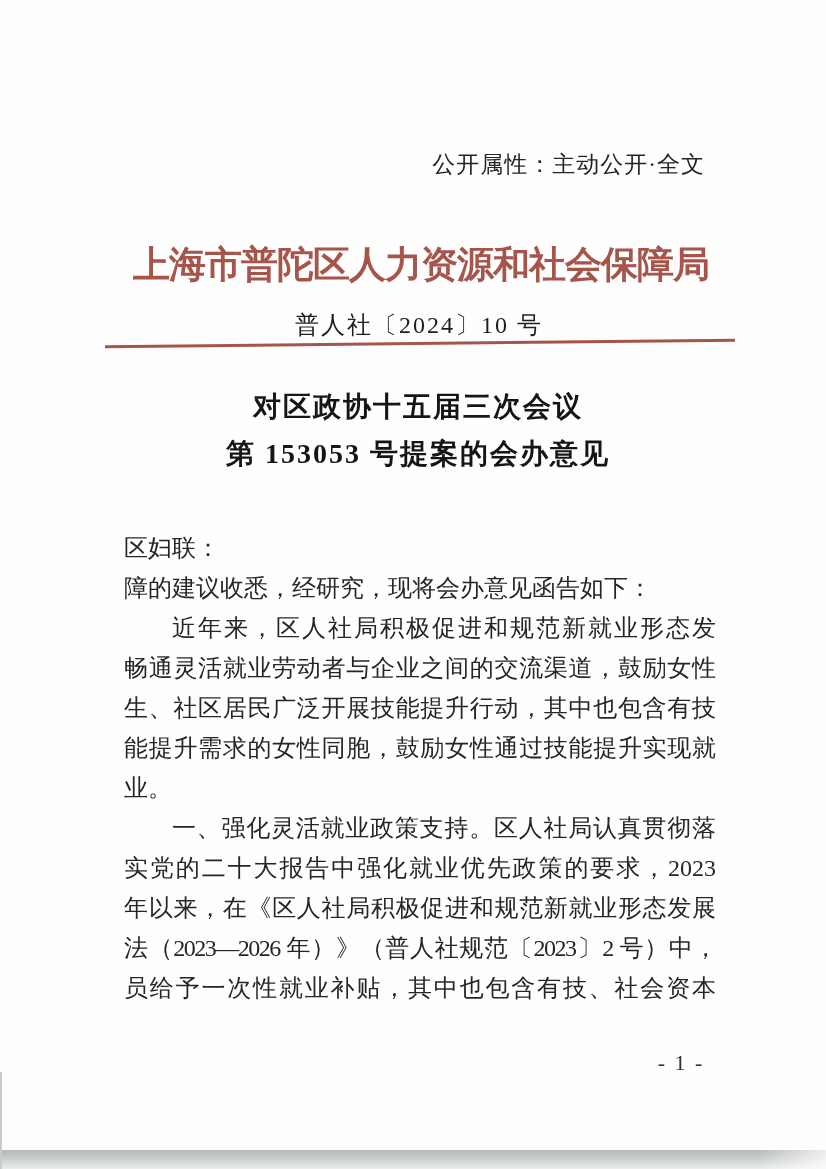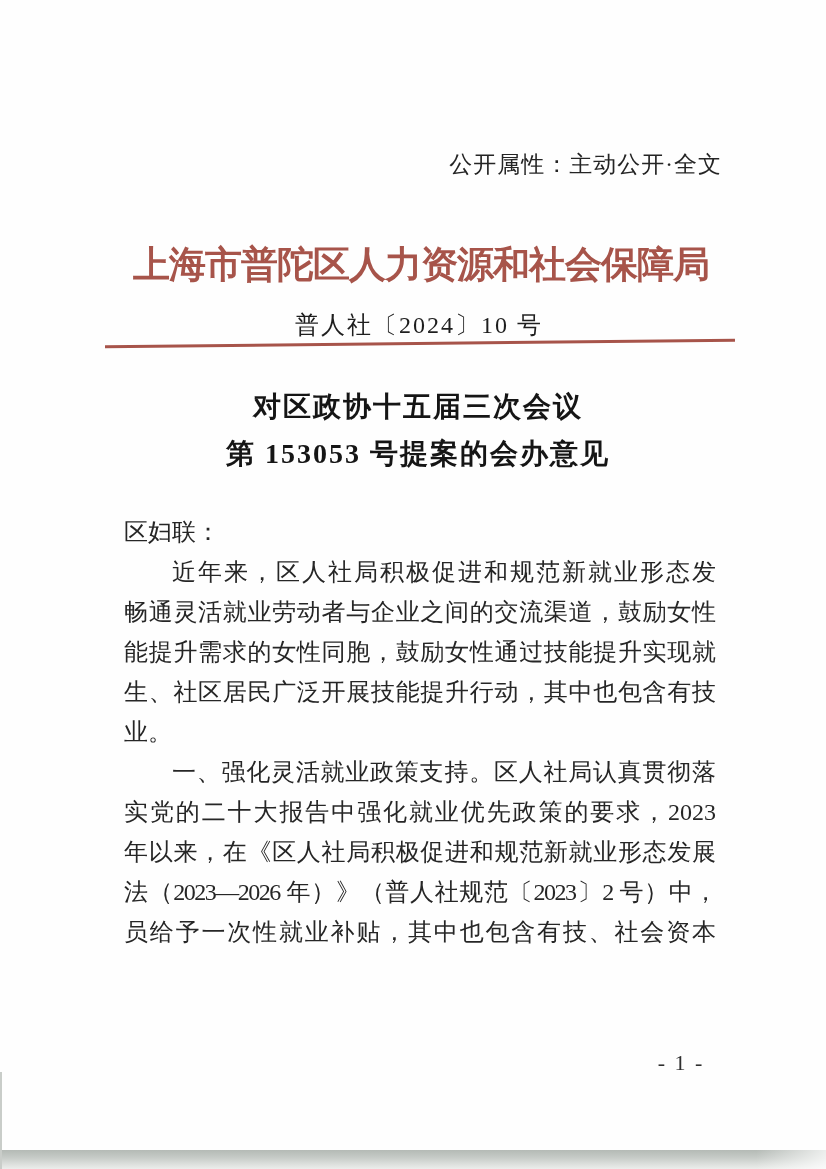--- a/index.html
+++ b/index.html
@@ -7,21 +7,21 @@
     position: relative;
     width: 826px;
     height: 1169px;
     background: #fefefe;
     overflow: hidden;
     font-family: "Liberation Serif", serif;
   }
   .disclosure {
     position: absolute;
     top: 149px;
-    right: 104px;
+    right: 121px;
     font-size: 23px;
     letter-spacing: 1px;
     color: #242424;
     white-space: nowrap;
   }
   .agency {
     position: absolute;
     top: 240px;
     left: 8px;
     width: 100%;
@@ -60,21 +60,21 @@
     text-align: center;
     font-size: 28px;
     font-weight: bold;
     color: #151515;
     line-height: 47px;
     letter-spacing: 2px;
     white-space: nowrap;
   }
   .docbody {
     position: absolute;
-    top: 512px;
+    top: 528px;
     left: 124px;
     width: 592px;
     font-size: 24px;
     color: #262626;
   }
   .bline {
     height: 40px;
     line-height: 40px;
     box-sizing: border-box;
     text-align: justify;
@@ -131,24 +131,25 @@
 
   <div class="rule" style="background: rgb(167, 84, 74);"></div>
 
   <div class="title">
     <div>对区政协十五届三次会议</div>
     <div>第 153053 号提案的会办意见</div>
   </div>
 
   <div class="docbody" id="body-lines">
       <div class="bline noj">区妇联：</div>
+      <div class="bline noj">障的建议收悉，经研究，现将会办意见函告如下：</div>
       <div class="bline ind">近年来，区人社局积极促进和规范新就业形态发展，</div>
       <div class="bline">畅通灵活就业劳动者与企业之间的交流渠道，鼓励女性</div>
+      <div class="bline">生、社区居民广泛开展技能提升行动，其中也包含有技</div>
       <div class="bline">能提升需求的女性同胞，鼓励女性通过技能提升实现就</div>
-      <div class="bline">生、社区居民广泛开展技能提升行动，其中也包含有技</div>
       <div class="bline noj">业。</div>
       <div class="bline ind">一、强化灵活就业政策支持。区人社局认真贯彻落</div>
       <div class="bline">实党的二十大报告中强化就业优先政策的要求，2023</div>
       <div class="bline">年以来，在《区人社局积极促进和规范新就业形态发展</div>
       <div class="bline tight">法（2023—2026 年）》（普人社规范〔2023〕2 号）中，</div>
       <div class="bline">员给予一次性就业补贴，其中也包含有技、社会资本</div>
     </div>
 
   <div class="pageno">- 1 -</div>
 

